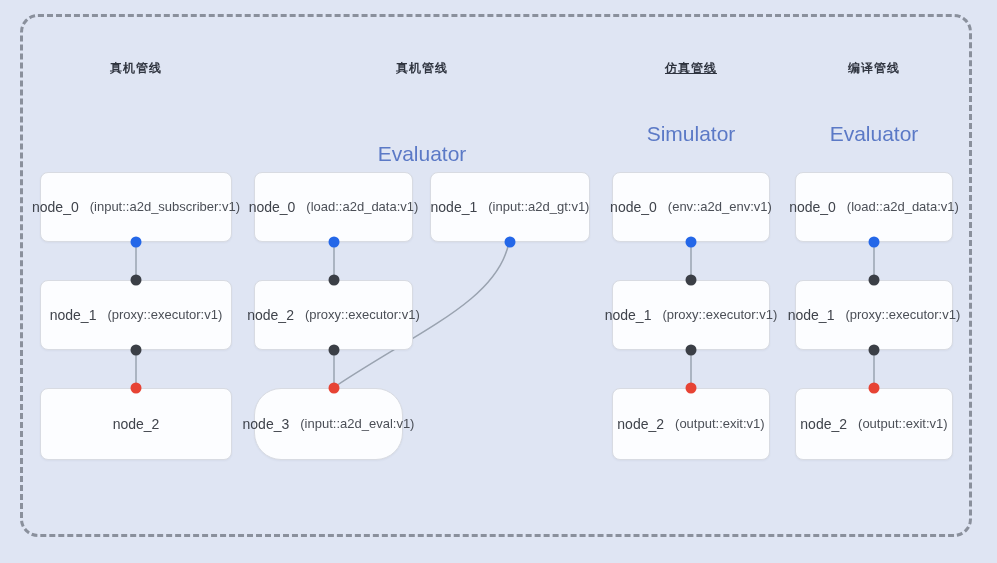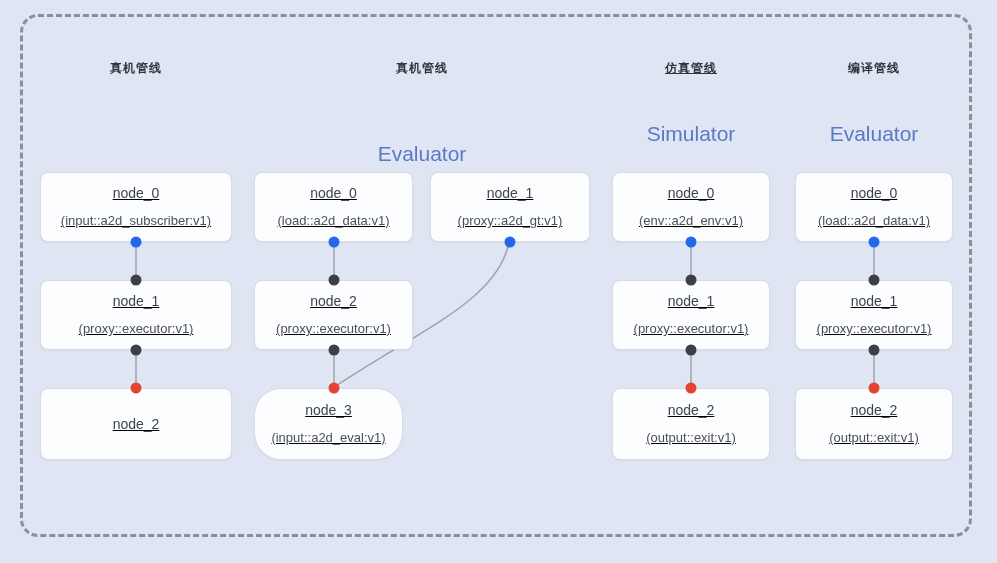--- a/index.html
+++ b/index.html
@@ -11,22 +11,22 @@
   body{font-family:"Liberation Sans","DejaVu Sans",sans-serif;}
   .canvas{position:relative;width:997px;height:563px;background:var(--bg);overflow:hidden;}
   .dashed-frame{position:absolute;left:20px;top:14px;width:946px;height:517px;
     border:3px dashed var(--frame);border-radius:18px;}
   .connectors{position:absolute;left:0;top:0;z-index:1;}
   .title-zh{position:absolute;z-index:2;font-size:12px;font-weight:700;color:var(--title-zh);
     text-align:center;letter-spacing:1px;}
   .title-en{position:absolute;z-index:2;font-size:21px;font-weight:400;color:var(--title-en);
     text-align:center;}
   .node{position:absolute;z-index:2;background:var(--box-bg);border:1px solid var(--box-border);
-    border-radius:8px;display:flex;flex-direction:column;align-items:center;justify-content:center;
-    gap:11px;box-shadow:0 1px 2px rgba(40,50,80,0.05);box-sizing:border-box;text-decoration:underline;}
+    border-radius:8px;display:flex;flex-direction:row;align-items:center;justify-content:center;
+    gap:11px;box-shadow:0 1px 2px rgba(40,50,80,0.05);box-sizing:border-box;}
   .node-name{font-size:14px;color:var(--node-text);line-height:1.2;}
   .node-type{font-size:13px;color:var(--node-sub);line-height:1.2;}
   .dot{position:absolute;z-index:3;width:11px;height:11px;border-radius:50%;
     transform:translate(-50%,-50%);}
   .dot.blue{background:var(--dot-blue);}
   .dot.dark{background:var(--dot-dark);}
   .dot.red{background:var(--dot-red);}
 </style>
 </head>
 <body>
@@ -74,21 +74,21 @@
 
   <div class="title-zh" style="left:254px;top:60px;width:336px;">真机管线</div>
   <div class="title-en" style="left:254px;top:122px;width:336px;margin-top:20px;">Evaluator</div>
 
   <div class="node" style="left:254px;top:172px;width:159px;height:70px;">
     <div class="node-name">node_0</div>
     <div class="node-type">(load::a2d_data:v1)</div>
   </div>
   <div class="node" style="left:430px;top:172px;width:160px;height:70px;">
     <div class="node-name">node_1</div>
-    <div class="node-type">(proxy::a2d_gt:v1)</div>
+    <div class="node-type">(input::a2d_gt:v1)</div>
   </div>
   <div class="node" style="left:254px;top:280px;width:159px;height:70px;">
     <div class="node-name">node_2</div>
     <div class="node-type">(proxy::executor:v1)</div>
   </div>
   <div class="node" style="left:254px;top:388px;width:149px;height:72px;border-radius:27px;">
     <div class="node-name">node_3</div>
     <div class="node-type">(input::a2d_eval:v1)</div>
   </div>
 

